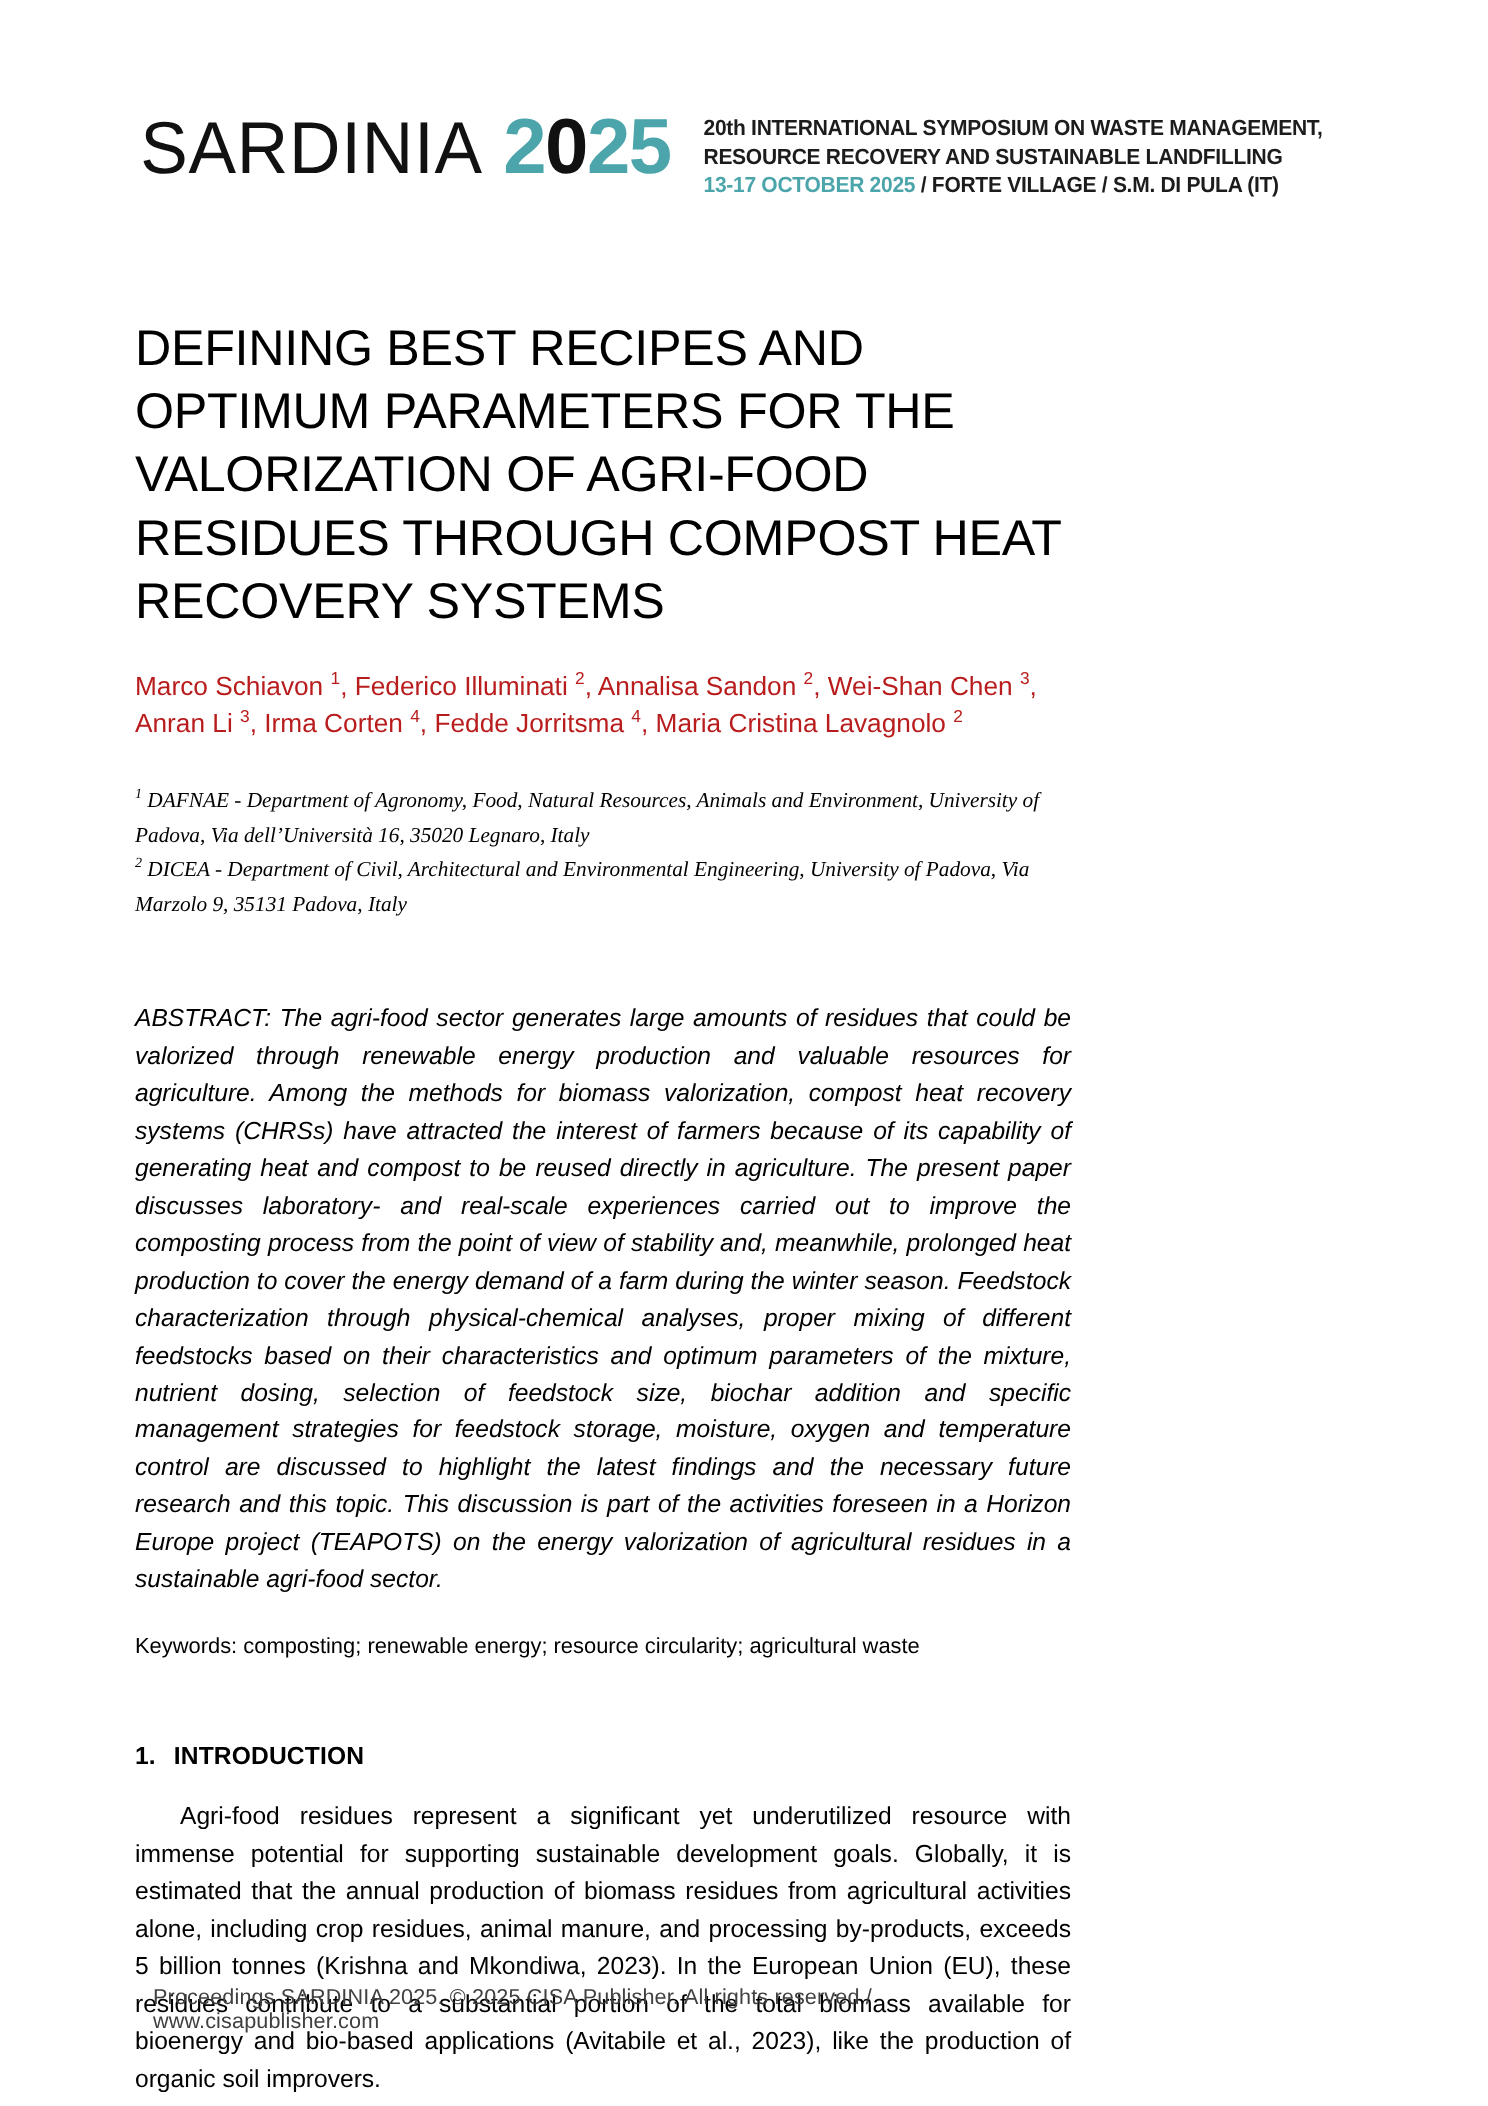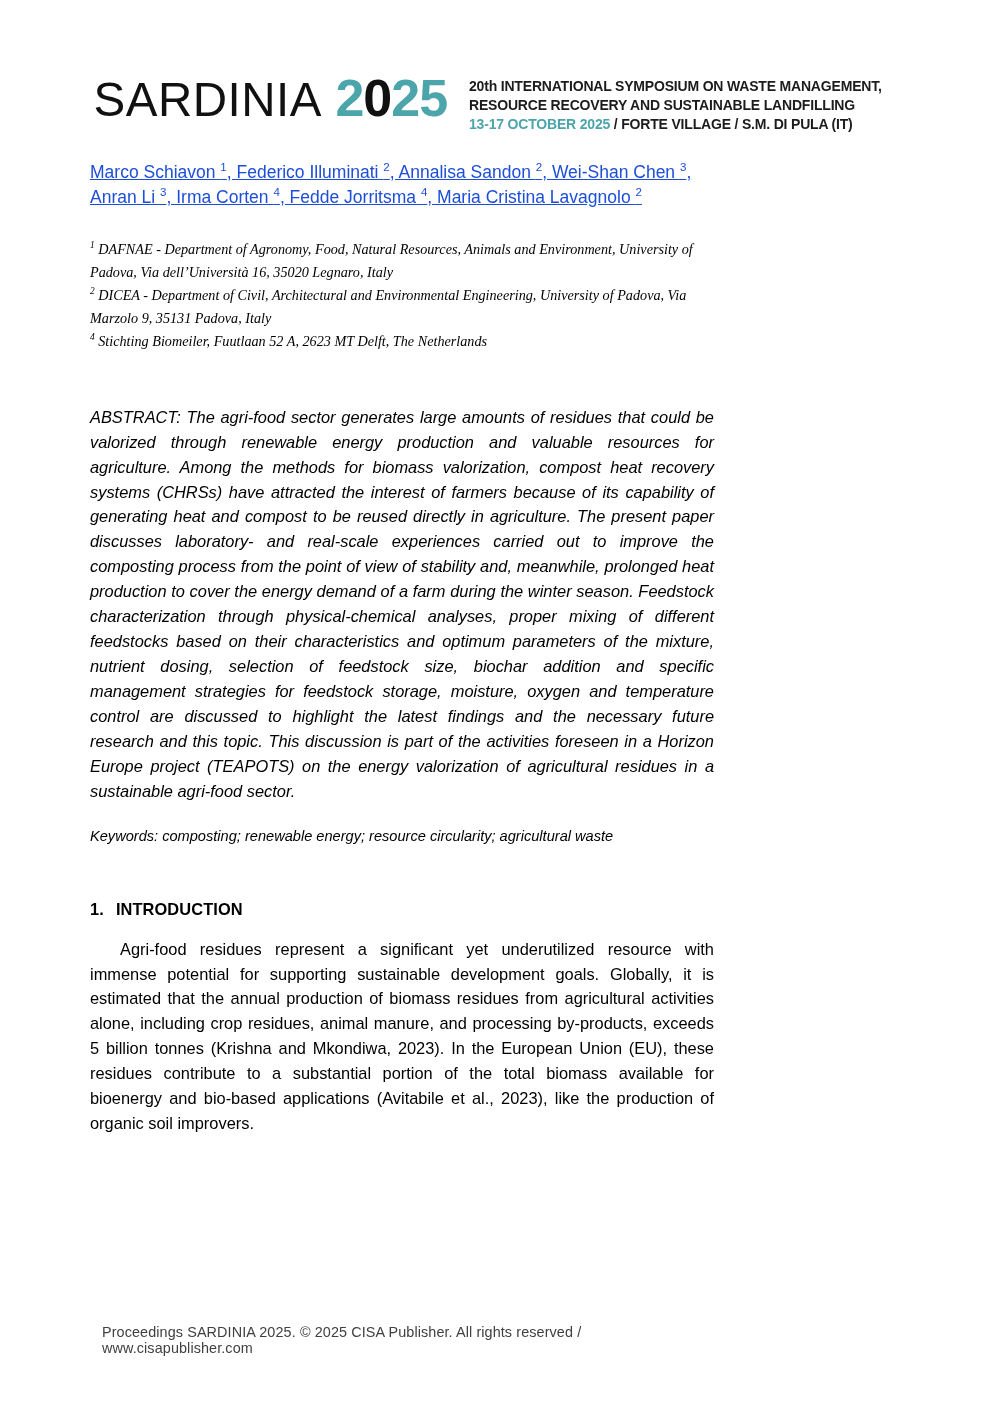--- a/index.html
+++ b/index.html
@@ -81,23 +81,22 @@
     line-height: 1.26;
     letter-spacing: -0.2px;
     color: #000;
     max-width: 815px;
   }
 
   
   .authors {
     font-size: 17.5px;
     line-height: 1.42;
-    color: #1d4ed8;
+    color: #b91c1c;
     max-width: 815px;
-    text-decoration: underline;
   }
   sup { font-size: 0.66em; vertical-align: super; line-height: 0; }
 
   
   .affiliations {
     margin-top: 28px;
     font-style: italic;
     font-size: 14.2px;
     line-height: 1.62;
     color: #000;
@@ -111,21 +110,20 @@
     font-size: 16.4px;
     line-height: 1.52;
     text-align: justify;
     color: #000;
     max-width: 812px;
     font-style: italic;
   }
 
   .keywords {
     margin-top: 22px;
-    font-style: italic;
     font-size: 14.6px;
     line-height: 1.5;
     color: #000;
   }
 
   
   .section-heading {
     margin-top: 52px;
     font-size: 16.4px;
     font-weight: 700;
@@ -183,27 +181,27 @@
     </div>
 
     <div class="conf-lines">
       <div class="conf-line">20th INTERNATIONAL SYMPOSIUM ON WASTE MANAGEMENT,</div>
       <div class="conf-line">RESOURCE RECOVERY AND SUSTAINABLE LANDFILLING</div>
       <div class="conf-line"><span class="teal">13-17 OCTOBER 2025</span><span> / FORTE VILLAGE / S.M. DI PULA (IT)</span></div>
     </div>
 
   </div>
 
+  <h1 class="doc-title">DEFINING BEST RECIPES AND OPTIMUM PARAMETERS FOR THE VALORIZATION OF AGRI-FOOD RESIDUES THROUGH COMPOST HEAT RECOVERY SYSTEMS</h1>
 
   <div class="authors"><span>Marco Schiavon </span><sup>1</sup><span>, Federico Illuminati </span><sup>2</sup><span>, Annalisa Sandon </span><sup>2</sup><span>, Wei-Shan Chen </span><sup>3</sup><span>, Anran Li </span><sup>3</sup><span>, Irma Corten </span><sup>4</sup><span>, Fedde Jorritsma </span><sup>4</sup><span>, Maria Cristina Lavagnolo </span><sup>2</sup></div>
 
   <div class="affiliations">
     <p class="affiliation"><sup>1</sup><span> DAFNAE - Department of Agronomy, Food, Natural Resources, Animals and Environment, University of Padova, Via dell’Università 16, 35020 Legnaro, Italy</span></p>
     <p class="affiliation"><sup>2</sup><span> DICEA - Department of Civil, Architectural and Environmental Engineering, University of Padova, Via Marzolo 9, 35131 Padova, Italy</span></p>
-    <p class="affiliation"><sup>4</sup><span> Stichting Biomeiler, Fuutlaan 52 A, 2623 MT Delft, The Netherlands</span></p>
   </div>
 
   <div class="abstract"><span>ABSTRACT:</span><span> The agri-food sector generates large amounts of residues that could be valorized through renewable energy production and valuable resources for agriculture. Among the methods for biomass valorization, compost heat recovery systems (CHRSs) have attracted the interest of farmers because of its capability of generating heat and compost to be reused directly in agriculture. The present paper discusses laboratory- and real-scale experiences carried out to improve the composting process from the point of view of stability and, meanwhile, prolonged heat production to cover the energy demand of a farm during the winter season. Feedstock characterization through physical-chemical analyses, proper mixing of different feedstocks based on their characteristics and optimum parameters of the mixture, nutrient dosing, selection of feedstock size, biochar addition and specific management strategies for feedstock storage, moisture, oxygen and temperature control are discussed to highlight the latest findings and the necessary future research and this topic. This discussion is part of the activities foreseen in a Horizon Europe project (TEAPOTS) on the energy valorization of agricultural residues in a sustainable agri-food sector.</span></div>
 
   <div class="keywords">Keywords: composting; renewable energy; resource circularity; agricultural waste</div>
 
   <div class="section-heading"><span class="num">1.</span><span>INTRODUCTION</span></div>
 
   <p class="body-para">Agri-food residues represent a significant yet underutilized resource with immense potential for supporting sustainable development goals. Globally, it is estimated that the annual production of biomass residues from agricultural activities alone, including crop residues, animal manure, and processing by-products, exceeds 5 billion tonnes (Krishna and Mkondiwa, 2023). In the European Union (EU), these residues contribute to a substantial portion of the total biomass available for bioenergy and bio-based applications (Avitabile et al., 2023), like the production of organic soil improvers.</p>
 

